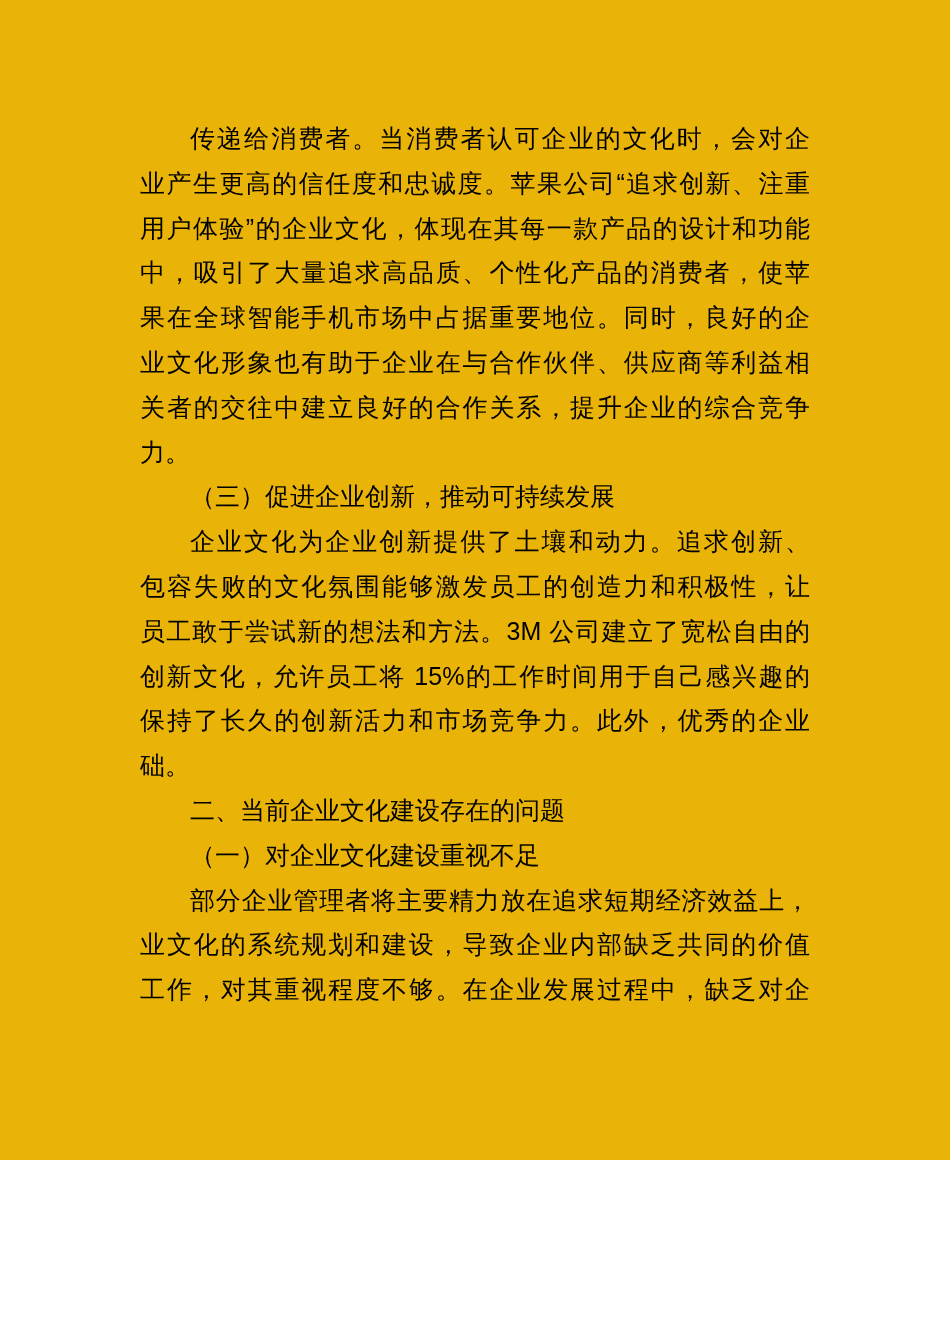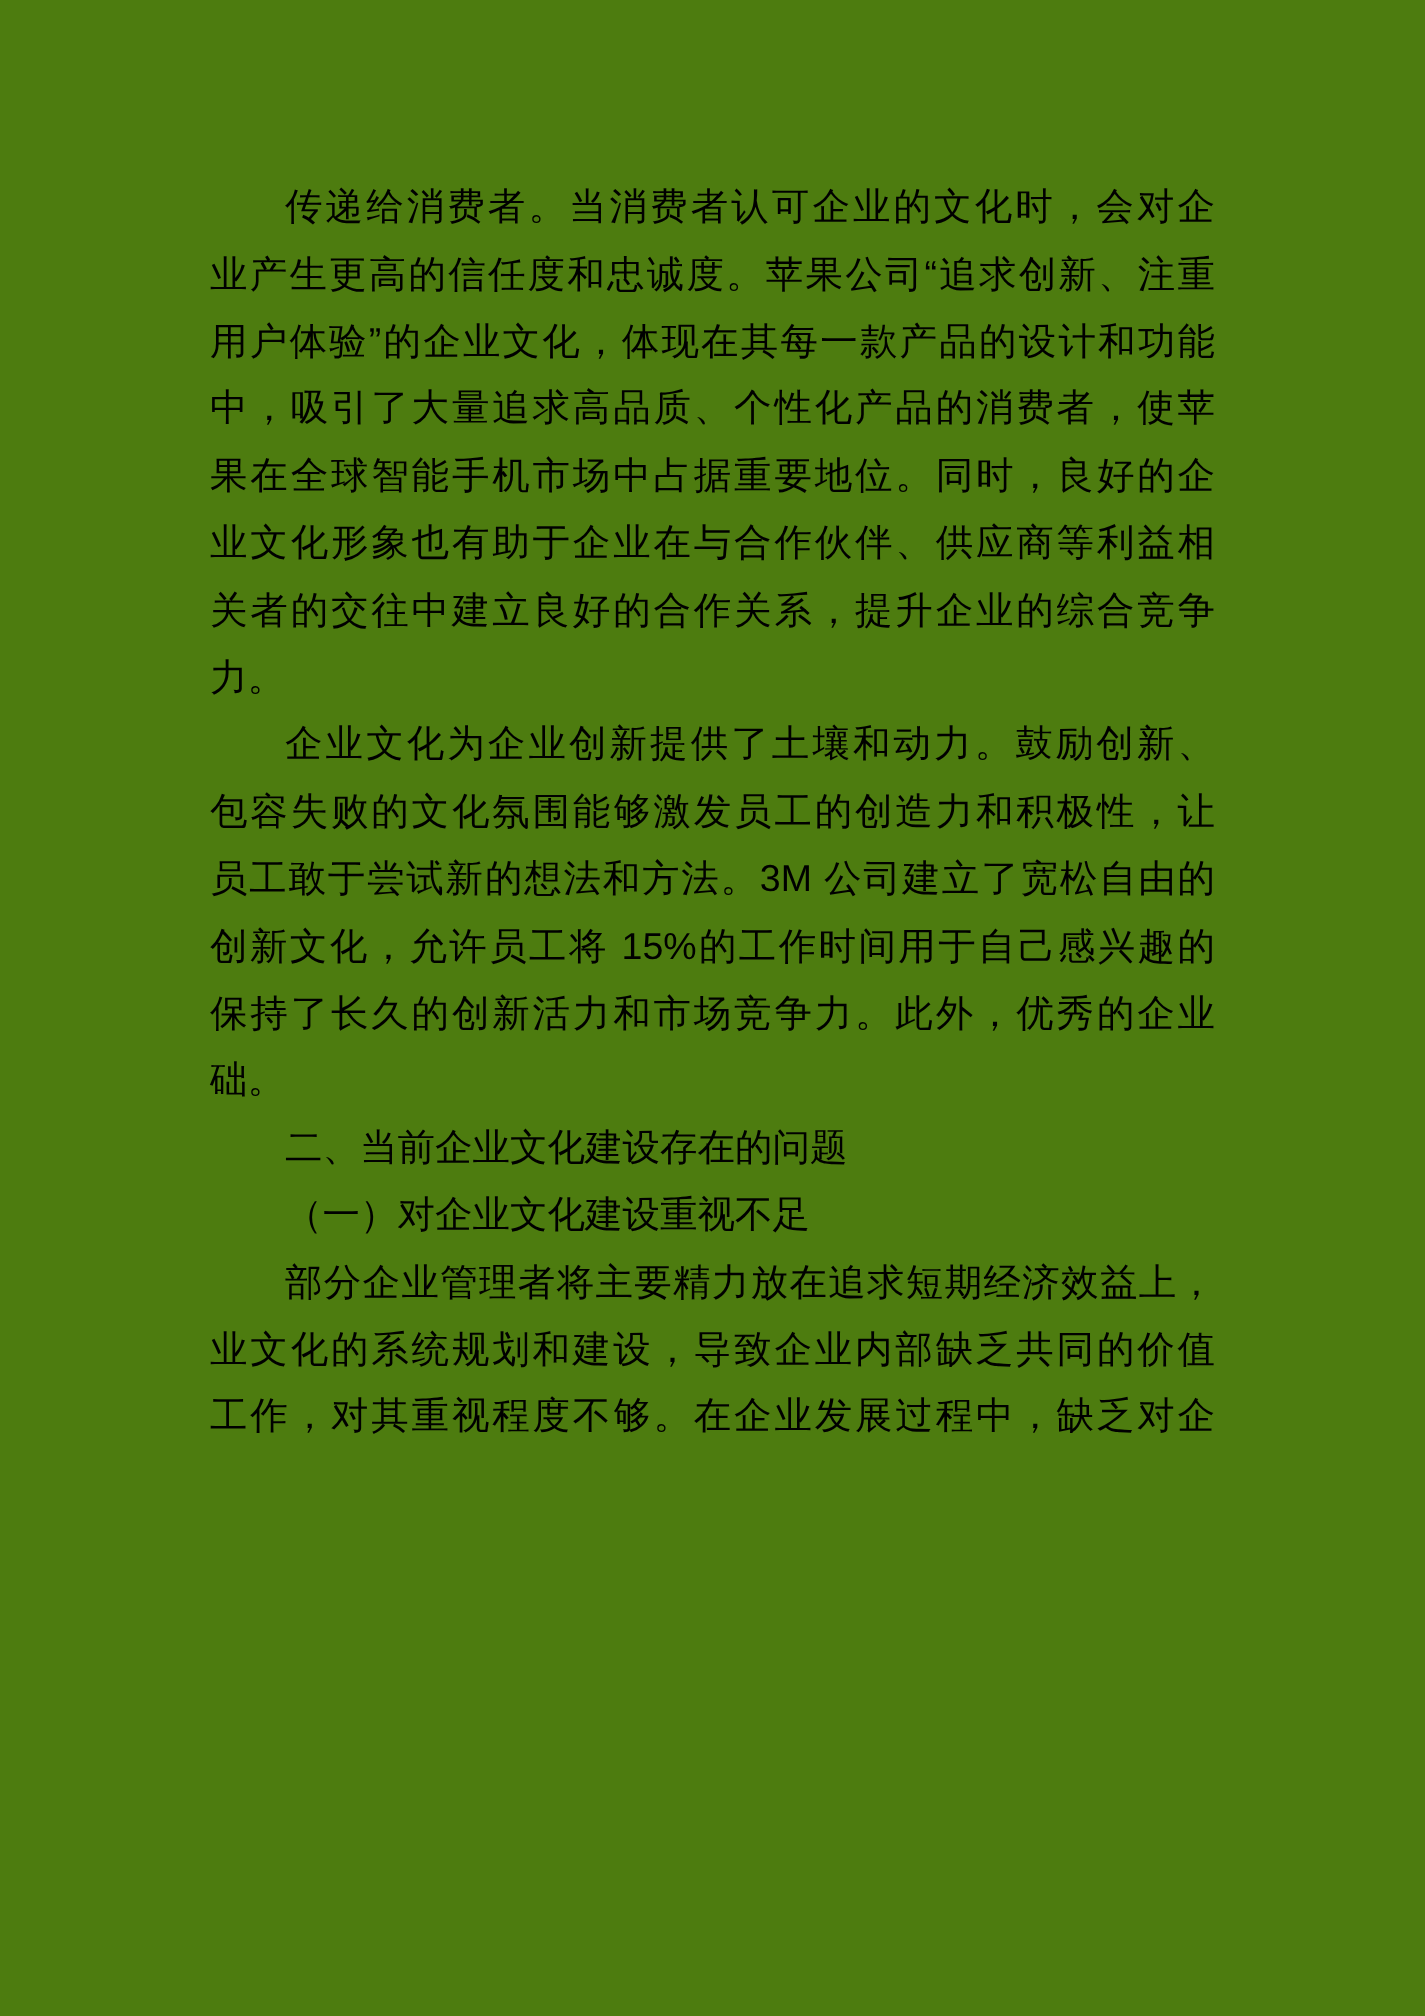--- a/index.html
+++ b/index.html
@@ -3,22 +3,22 @@
 <meta charset="utf-8">
 <style>
   html, body {
     margin: 0;
     padding: 0;
     background: #ffffff;
   }
   .page {
     position: relative;
     width: 950px;
-    height: 1344px;
-    background: #4d7c0f;
+    height: 1160px;
+    background: #eab308;
     overflow: hidden;
   }
   .doc-body {
     position: absolute;
     left: 140px;
     top: 116px;
     width: 670px;
   }
   .ln {
     margin: 0;
@@ -43,21 +43,22 @@
 <div class="page">
   <div class="doc-body">
     <p class="ln ind j">传递给消费者。当消费者认可企业的文化时，会对企</p>
     <p class="ln j">业产生更高的信任度和忠诚度。苹果公司“追求创新、注重</p>
     <p class="ln j">用户体验”的企业文化，体现在其每一款产品的设计和功能</p>
     <p class="ln j">中，吸引了大量追求高品质、个性化产品的消费者，使苹</p>
     <p class="ln j">果在全球智能手机市场中占据重要地位。同时，良好的企</p>
     <p class="ln j">业文化形象也有助于企业在与合作伙伴、供应商等利益相</p>
     <p class="ln j">关者的交往中建立良好的合作关系，提升企业的综合竞争</p>
     <p class="ln e">力。</p>
-    <p class="ln ind j">企业文化为企业创新提供了土壤和动力。鼓励创新、</p>
+    <p class="ln ind e">（三）促进企业创新，推动可持续发展</p>
+    <p class="ln ind j">企业文化为企业创新提供了土壤和动力。追求创新、</p>
     <p class="ln j">包容失败的文化氛围能够激发员工的创造力和积极性，让</p>
     <p class="ln j">员工敢于尝试新的想法和方法。3M 公司建立了宽松自由的</p>
     <p class="ln j">创新文化，允许员工将 15%的工作时间用于自己感兴趣的</p>
     <p class="ln j">保持了长久的创新活力和市场竞争力。此外，优秀的企业</p>
     <p class="ln e">础。</p>
     <p class="ln ind e">二、当前企业文化建设存在的问题</p>
     <p class="ln ind e">（一）对企业文化建设重视不足</p>
     <p class="ln ind j">部分企业管理者将主要精力放在追求短期经济效益上，</p>
     <p class="ln j">业文化的系统规划和建设，导致企业内部缺乏共同的价值</p>
     <p class="ln j">工作，对其重视程度不够。在企业发展过程中，缺乏对企</p>

